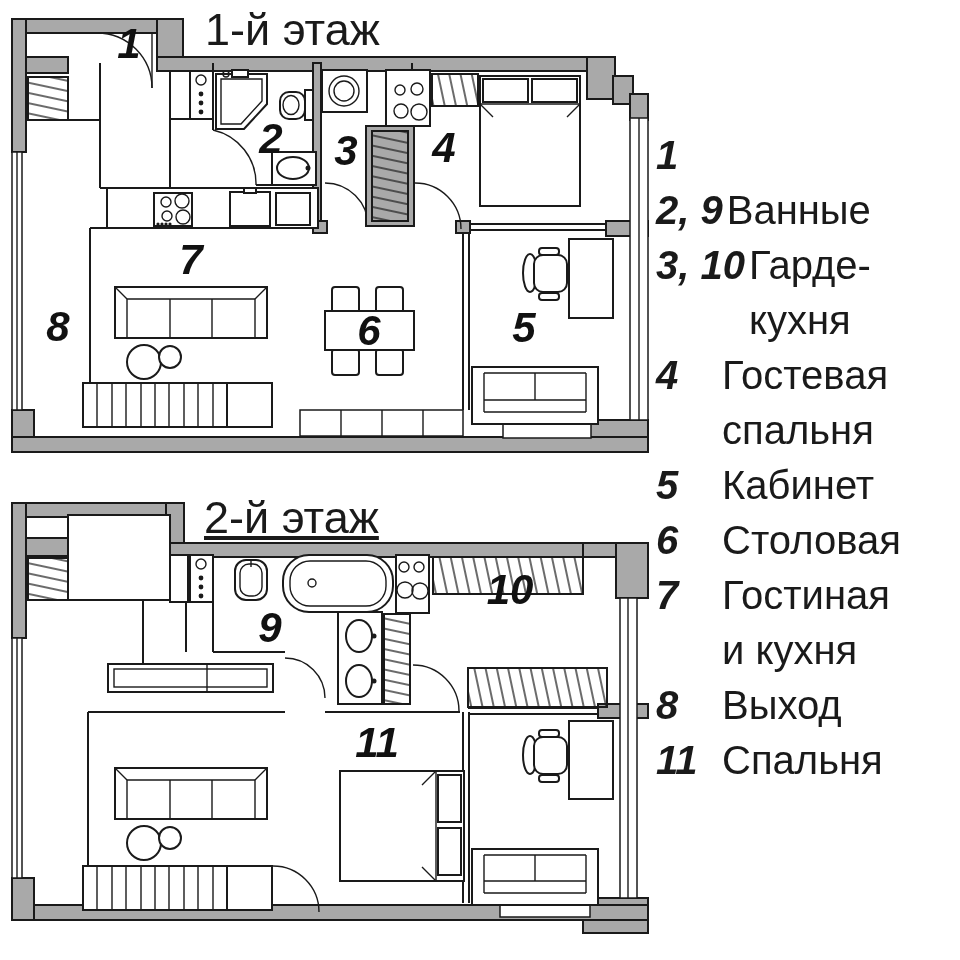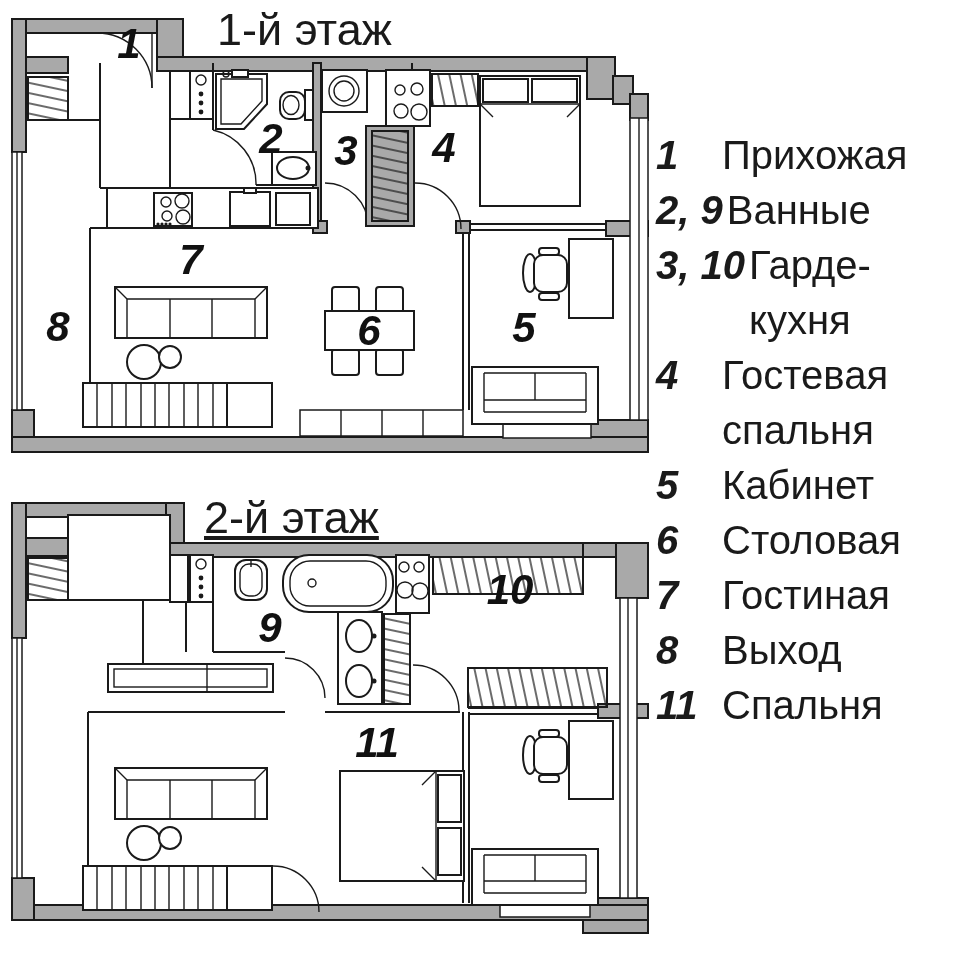--- a/index.html
+++ b/index.html
@@ -367,42 +367,39 @@
         <rect class="furn" x="534" y="737" width="33" height="37" rx="9"></rect>
       </g>
       <g>
         <rect class="furn" x="472" y="849" width="126" height="56"></rect>
         <path class="thin" d="M484,855 H586 M484,855 V893 M586,855 V893 M484,881 H586 M484,893 H586 M535,855 V881"></path>
       </g>
     </g>
   </g>
 </svg>
 
-<div class="floor-title" style="left:217px;top:4px;">1-й этаж</div>
+<div class="floor-title" style="left:205px;top:4px;">1-й этаж</div>
 <div class="floor-title" style="left:204px;top:492px;text-decoration:underline;">2-й этаж</div>
 
 <div class="room-num" style="left:129px;top:44px;">1</div>
 <div class="room-num" style="left:271px;top:139px;">2</div>
 <div class="room-num" style="left:346px;top:151px;">3</div>
 <div class="room-num" style="left:444px;top:148px;">4</div>
 <div class="room-num" style="left:524px;top:328px;">5</div>
 <div class="room-num" style="left:369px;top:331px;">6</div>
 <div class="room-num" style="left:191px;top:260px;">7</div>
 <div class="room-num" style="left:58px;top:327px;">8</div>
 
 <div class="room-num" style="left:270px;top:628px;">9</div>
 <div class="room-num" style="left:510px;top:590px;">10</div>
 <div class="room-num" style="left:377px;top:743px;">11</div>
 
 <div class="legend">
   <div class="legend-row">
     <span class="legend-num">1</span>
-    <span class="legend-text">
-        <span class="legend-line">Прихожая</span>
-      </span>
   </div>
   <div class="legend-row">
     <span class="legend-num">2, 9</span>
     <span class="legend-text">
         <span class="legend-line">Ванные</span>
       </span>
   </div>
   <div class="legend-row">
     <span class="legend-num">3, 10</span>
     <span class="legend-text">
@@ -426,20 +423,21 @@
   <div class="legend-row">
     <span class="legend-num">6</span>
     <span class="legend-text">
         <span class="legend-line">Столовая</span>
       </span>
   </div>
   <div class="legend-row">
     <span class="legend-num">7</span>
     <span class="legend-text">
         <span class="legend-line">Гостиная</span>
+        <span class="legend-line">и кухня</span>
       </span>
   </div>
   <div class="legend-row">
     <span class="legend-num">8</span>
     <span class="legend-text">
         <span class="legend-line">Выход</span>
       </span>
   </div>
   <div class="legend-row">
     <span class="legend-num">11</span>

